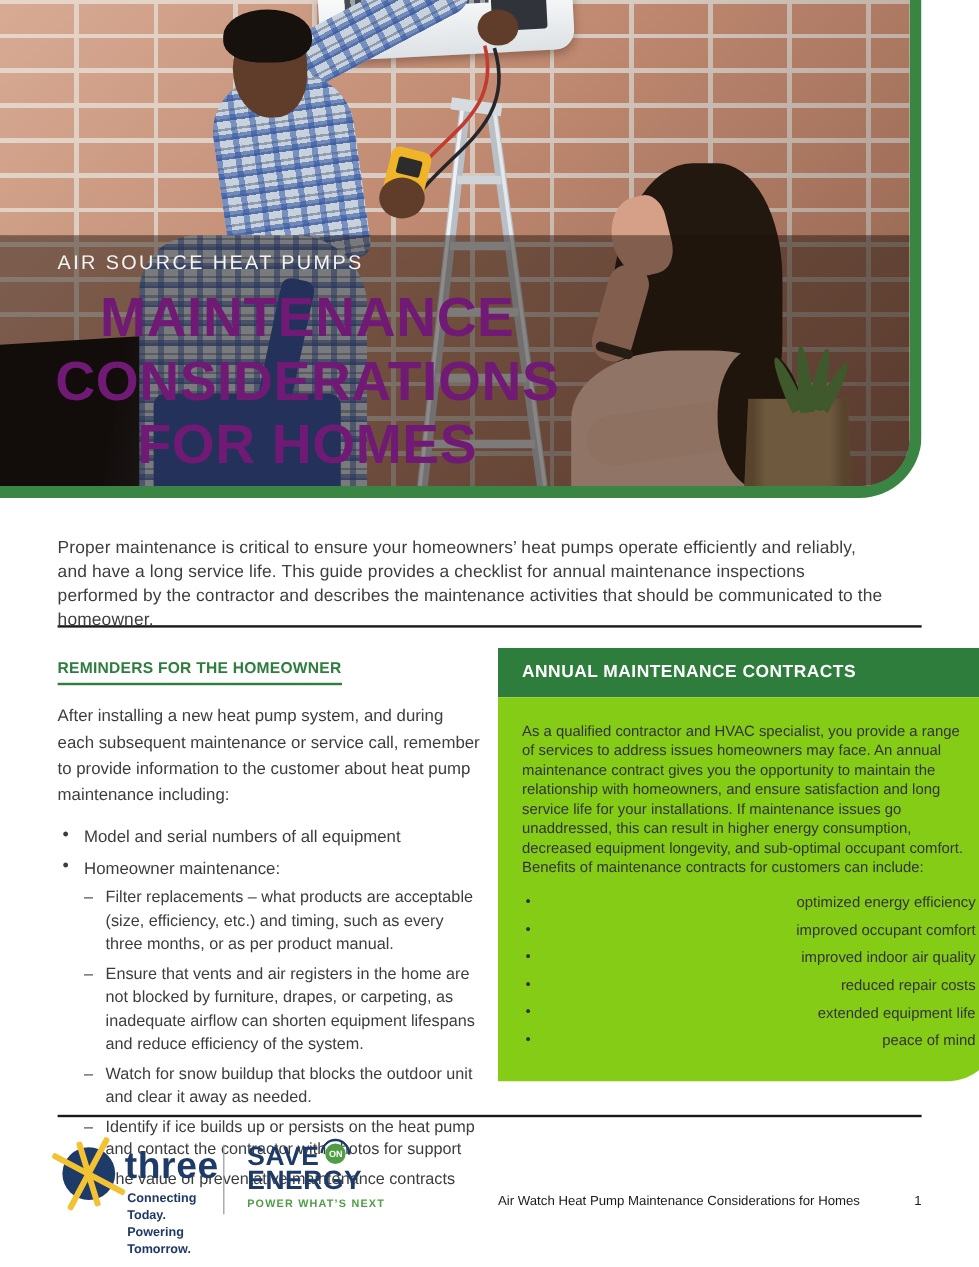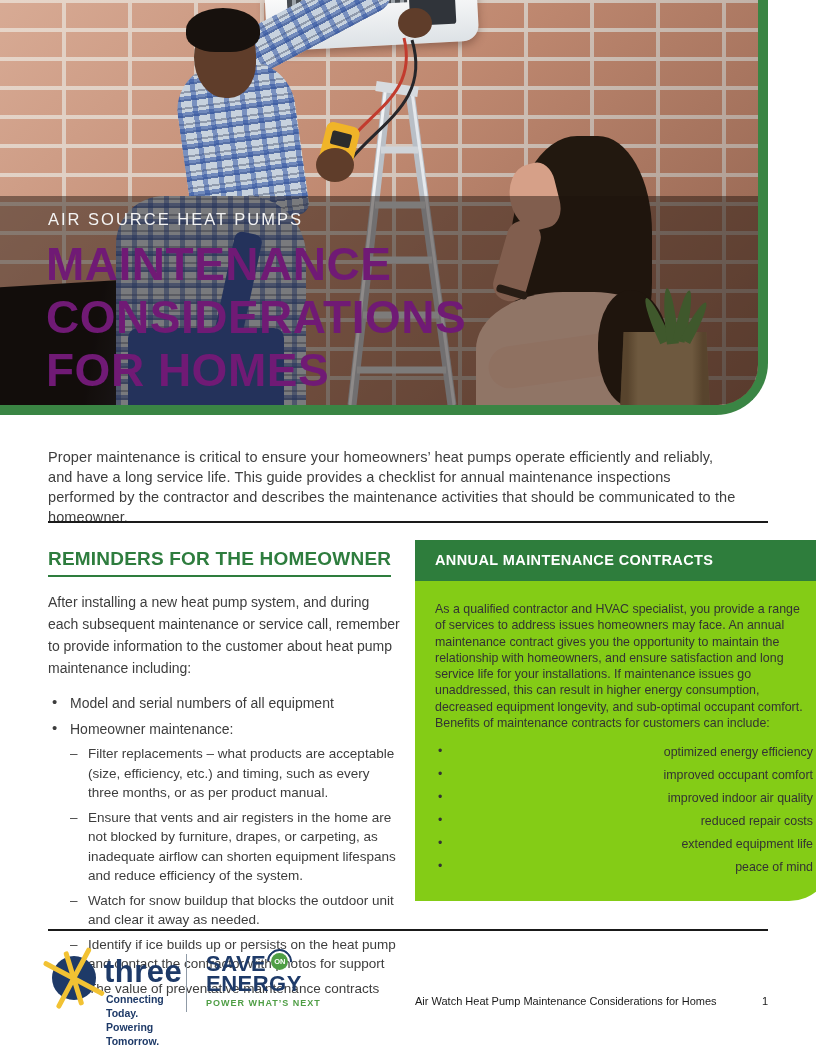--- a/index.html
+++ b/index.html
@@ -4,21 +4,21 @@
 <style>
   html,body{margin:0;padding:0;background:#ffffff;}
   .page{
     position:relative;width:816px;height:1056px;background:#ffffff;overflow:hidden;
     font-family:"Liberation Sans", sans-serif;color:#3a3a3a;
   }
 
   
   .hero{position:absolute;left:0;top:0;width:758px;height:405px;
     border-right:10px solid #3a8544;border-bottom:10px solid #3a8544;
-    border-bottom-right-radius:52px;}
+    border-bottom-right-radius:52px;text-align:center;}
   .hero-photo{position:absolute;inset:0;overflow:hidden;border-bottom-right-radius:40px;}
   .brick{position:absolute;inset:0;background-color:#c08a72;
     background-image:
       linear-gradient(135deg, rgba(255,224,205,.38) 0%, rgba(190,120,90,.05) 45%, rgba(70,35,22,.42) 100%),
       repeating-linear-gradient(0deg, transparent 0 25px, #d9cfc6 25px 29px),
       repeating-linear-gradient(90deg, transparent 0 62px, #d6cbc2 62px 66px);
   }
   .tv-shape{position:absolute;left:-8px;top:278px;width:178px;height:140px;
     background:linear-gradient(100deg,#0a0a0c 55%,#2a2f38 100%);
     clip-path:polygon(0 7%, 91% 0%, 100% 100%, 0% 100%);}
@@ -60,21 +60,21 @@
   .hero-title{position:absolute;left:46px;top:238px;color:#701a75;font-size:46px;font-weight:700;line-height:53px;letter-spacing:.5px;}
 
   
   .intro{position:absolute;left:48px;top:432px;width:690px;font-size:14.5px;line-height:20px;color:#3d3d3d;letter-spacing:.1px;}
   .rule{position:absolute;left:48px;width:720px;height:2px;background:#1a1a1a;}
   .rule-intro{top:521px;}
   .rule-footer{top:929px;}
 
   
   .left-col{position:absolute;left:48px;top:548px;width:352px;}
-  .left-heading{display:inline-block;color:#2e7d3e;font-size:19px;font-weight:700;letter-spacing:.2px;
+  .left-heading{display:inline-block;color:#2e7d3e;font-size:13px;font-weight:700;letter-spacing:.2px;
     padding-bottom:5px;border-bottom:2.5px solid #2e7d3e;margin:0;}
   .left-intro{margin-top:14px;font-size:14px;line-height:22px;color:#3d3d3d;}
   .blist{margin:10px 0 0 0;padding:0;list-style:none;font-size:14px;line-height:20px;color:#3d3d3d;}
   .blist > li{position:relative;padding-left:22px;margin-top:6px;}
   .blist > li::before{content:"•";position:absolute;left:4px;top:-1px;font-size:15px;}
   .sublist{margin:4px 0 0 0;padding:0;list-style:none;font-size:13.5px;line-height:19.5px;}
   .sublist > li{position:relative;padding-left:18px;margin-top:5px;}
   .sublist > li::before{content:"–";position:absolute;left:0;top:0;}
 
   

